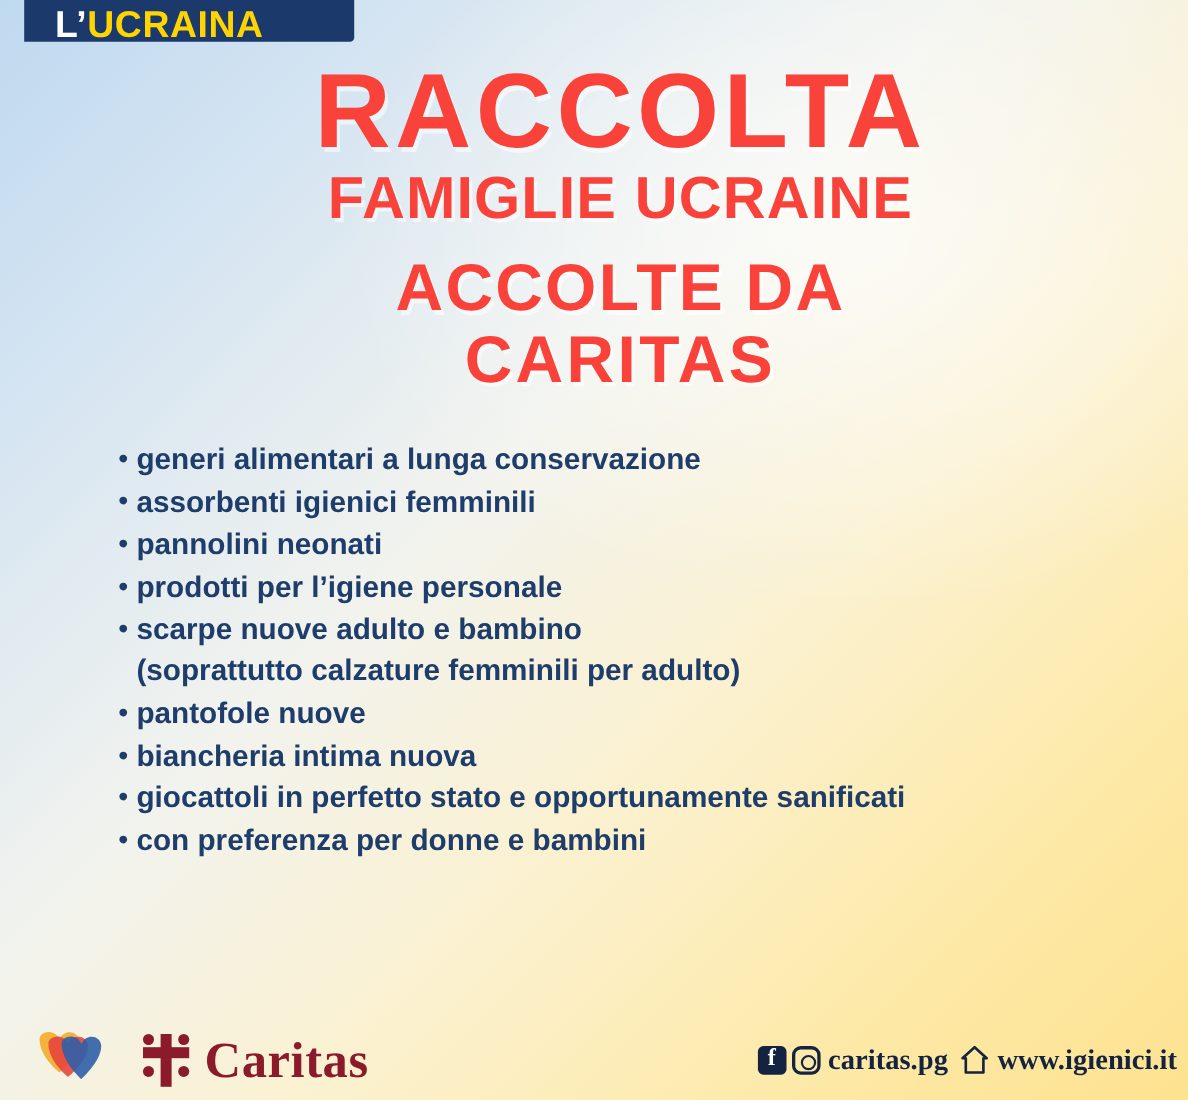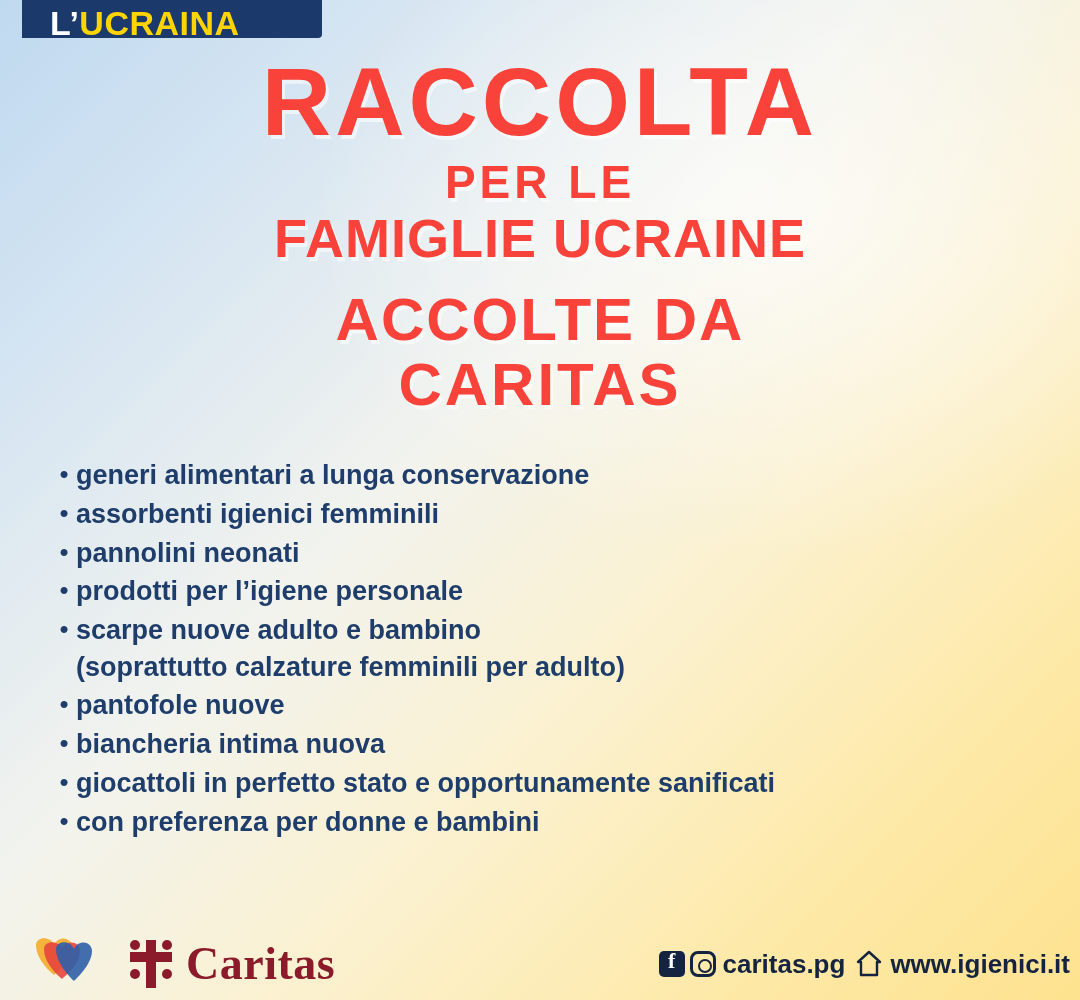--- a/index.html
+++ b/index.html
@@ -18,21 +18,21 @@
     overflow: hidden;
   }
   
   #poster::after {
     content: "";
     position: absolute;
     inset: 0;
     background: radial-gradient(ellipse 70% 55% at 72% 22%, rgba(255,255,255,0.65) 0%, rgba(255,255,255,0.0) 62%);
     pointer-events: none;
   }
-  .layer { position: relative; z-index: 2; }
+  .layer { position: relative; z-index: 2; padding-left: 48px; }
 
   
   #top-ribbon {
     position: absolute;
     top: 0; left: 0;
     z-index: 5;
     padding: 0 0 6px 18px;
     display: flex;
     align-items: flex-start;
     margin-left: 32px;
@@ -128,20 +128,21 @@
   }
   #social {
     margin-left: auto;
     display: flex;
     align-items: center;
     gap: 10px;
     padding-right: 10px;
     color: #14233f;
     font-size: 26px;
     font-weight: 600;
+    font-family: Liberation Serif, serif;
   }
   .soc-group { display: flex; align-items: center; gap: 7px; }
   .soc-icons { display: flex; align-items: center; gap: 5px; }
   .sq-icon {
     width: 26px; height: 26px;
     background: #14233f;
     border-radius: 5px;
     display: inline-block;
     position: relative;
   }
@@ -183,21 +184,20 @@
 
   <div id="top-ribbon">
     <div id="ribbon-bg"></div>
     <div id="ribbon-text">
       <span class="rb-l">L’</span><span class="rb-rest">UCRAINA</span>
     </div>
   </div>
 
   <div id="headline" class="layer">
     <div id="hl-raccolta" class="hl">RACCOLTA</div>
-    <div id="hl-perle" class="hl">PER LE</div>
     <div id="hl-famiglie" class="hl">FAMIGLIE UCRAINE</div>
     <div id="hl-accolte" class="hl">ACCOLTE DA</div>
     <div id="hl-caritas" class="hl">CARITAS</div>
   </div>
 
   <div id="items-list" class="layer">
 
     <div class="item">
       <span class="bullet">•</span>
       <span class="item-text">generi alimentari a lunga conservazione</span>

